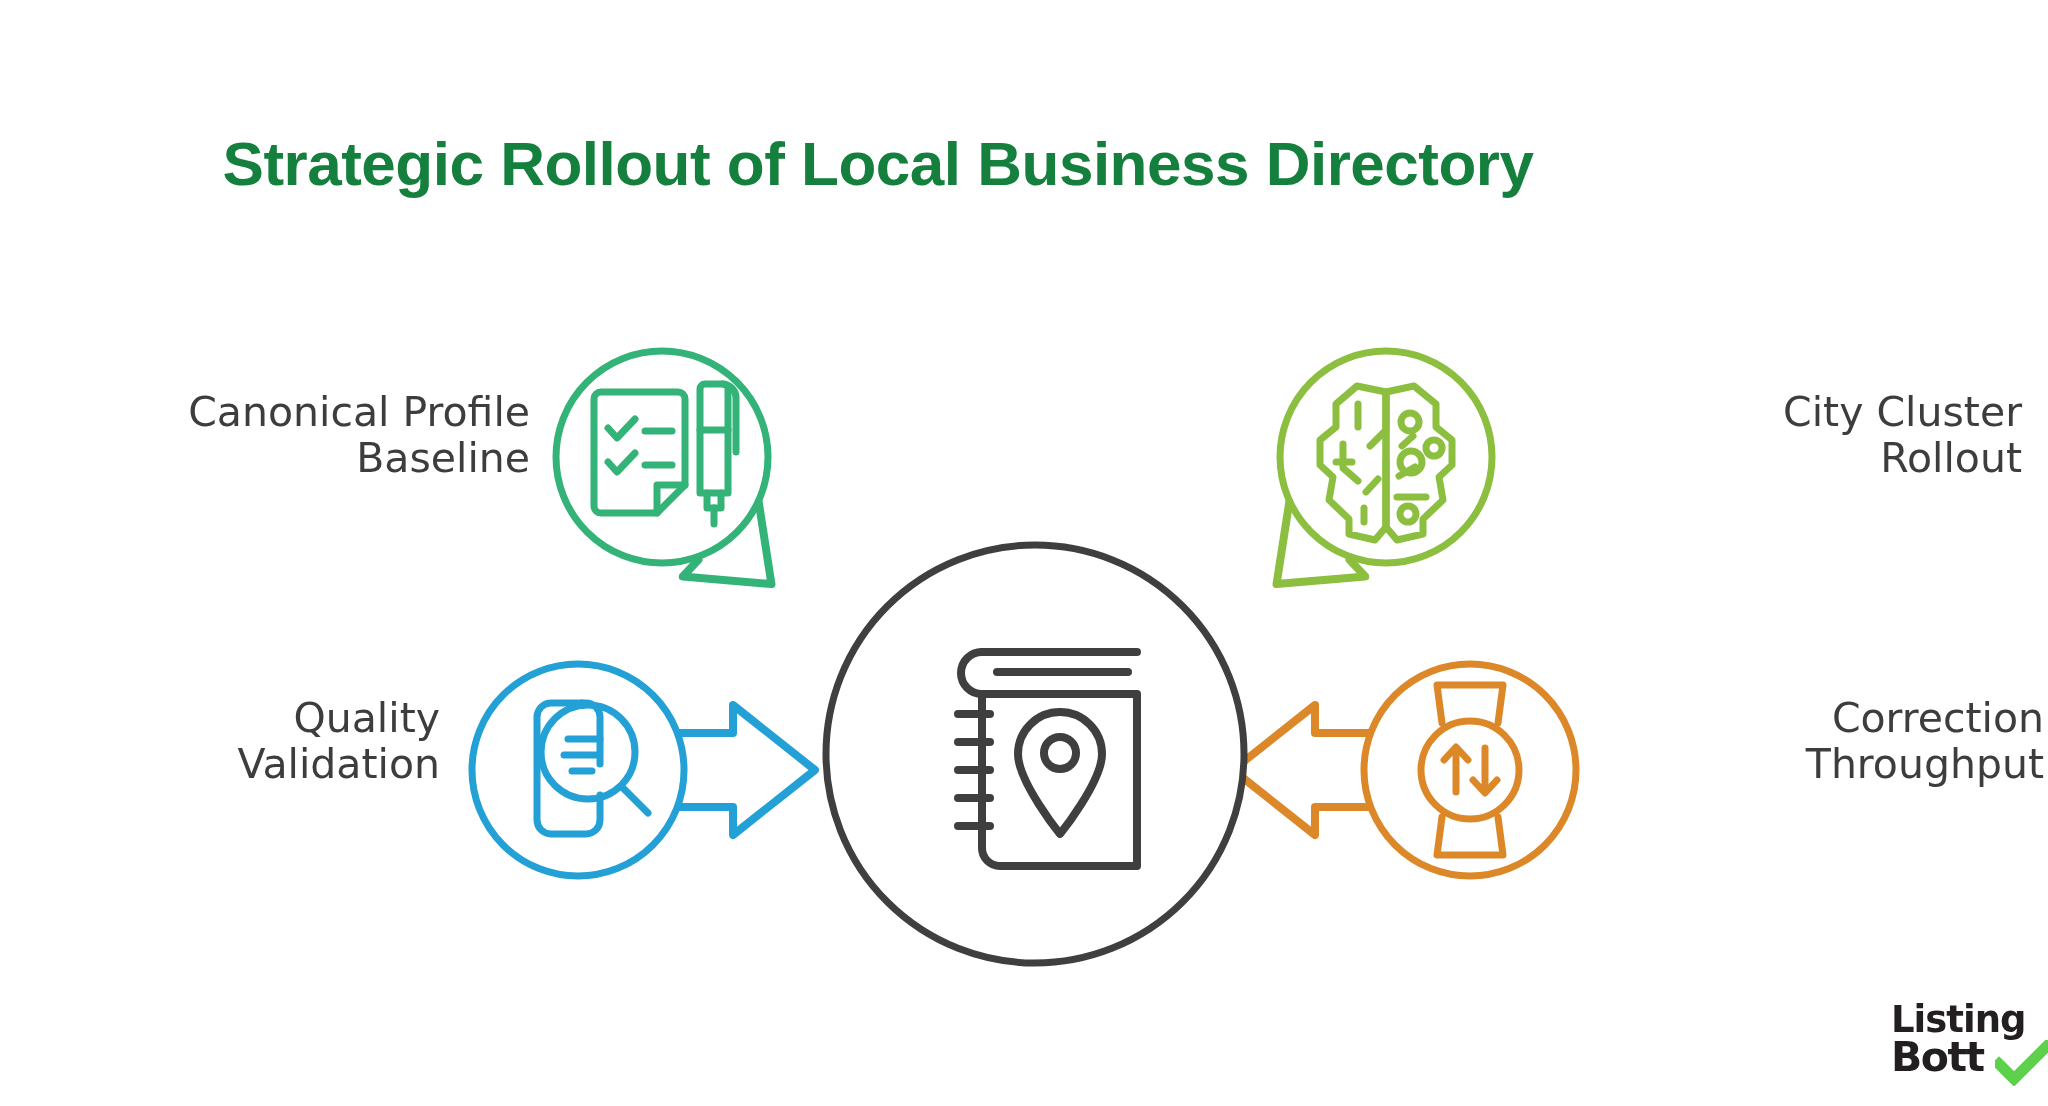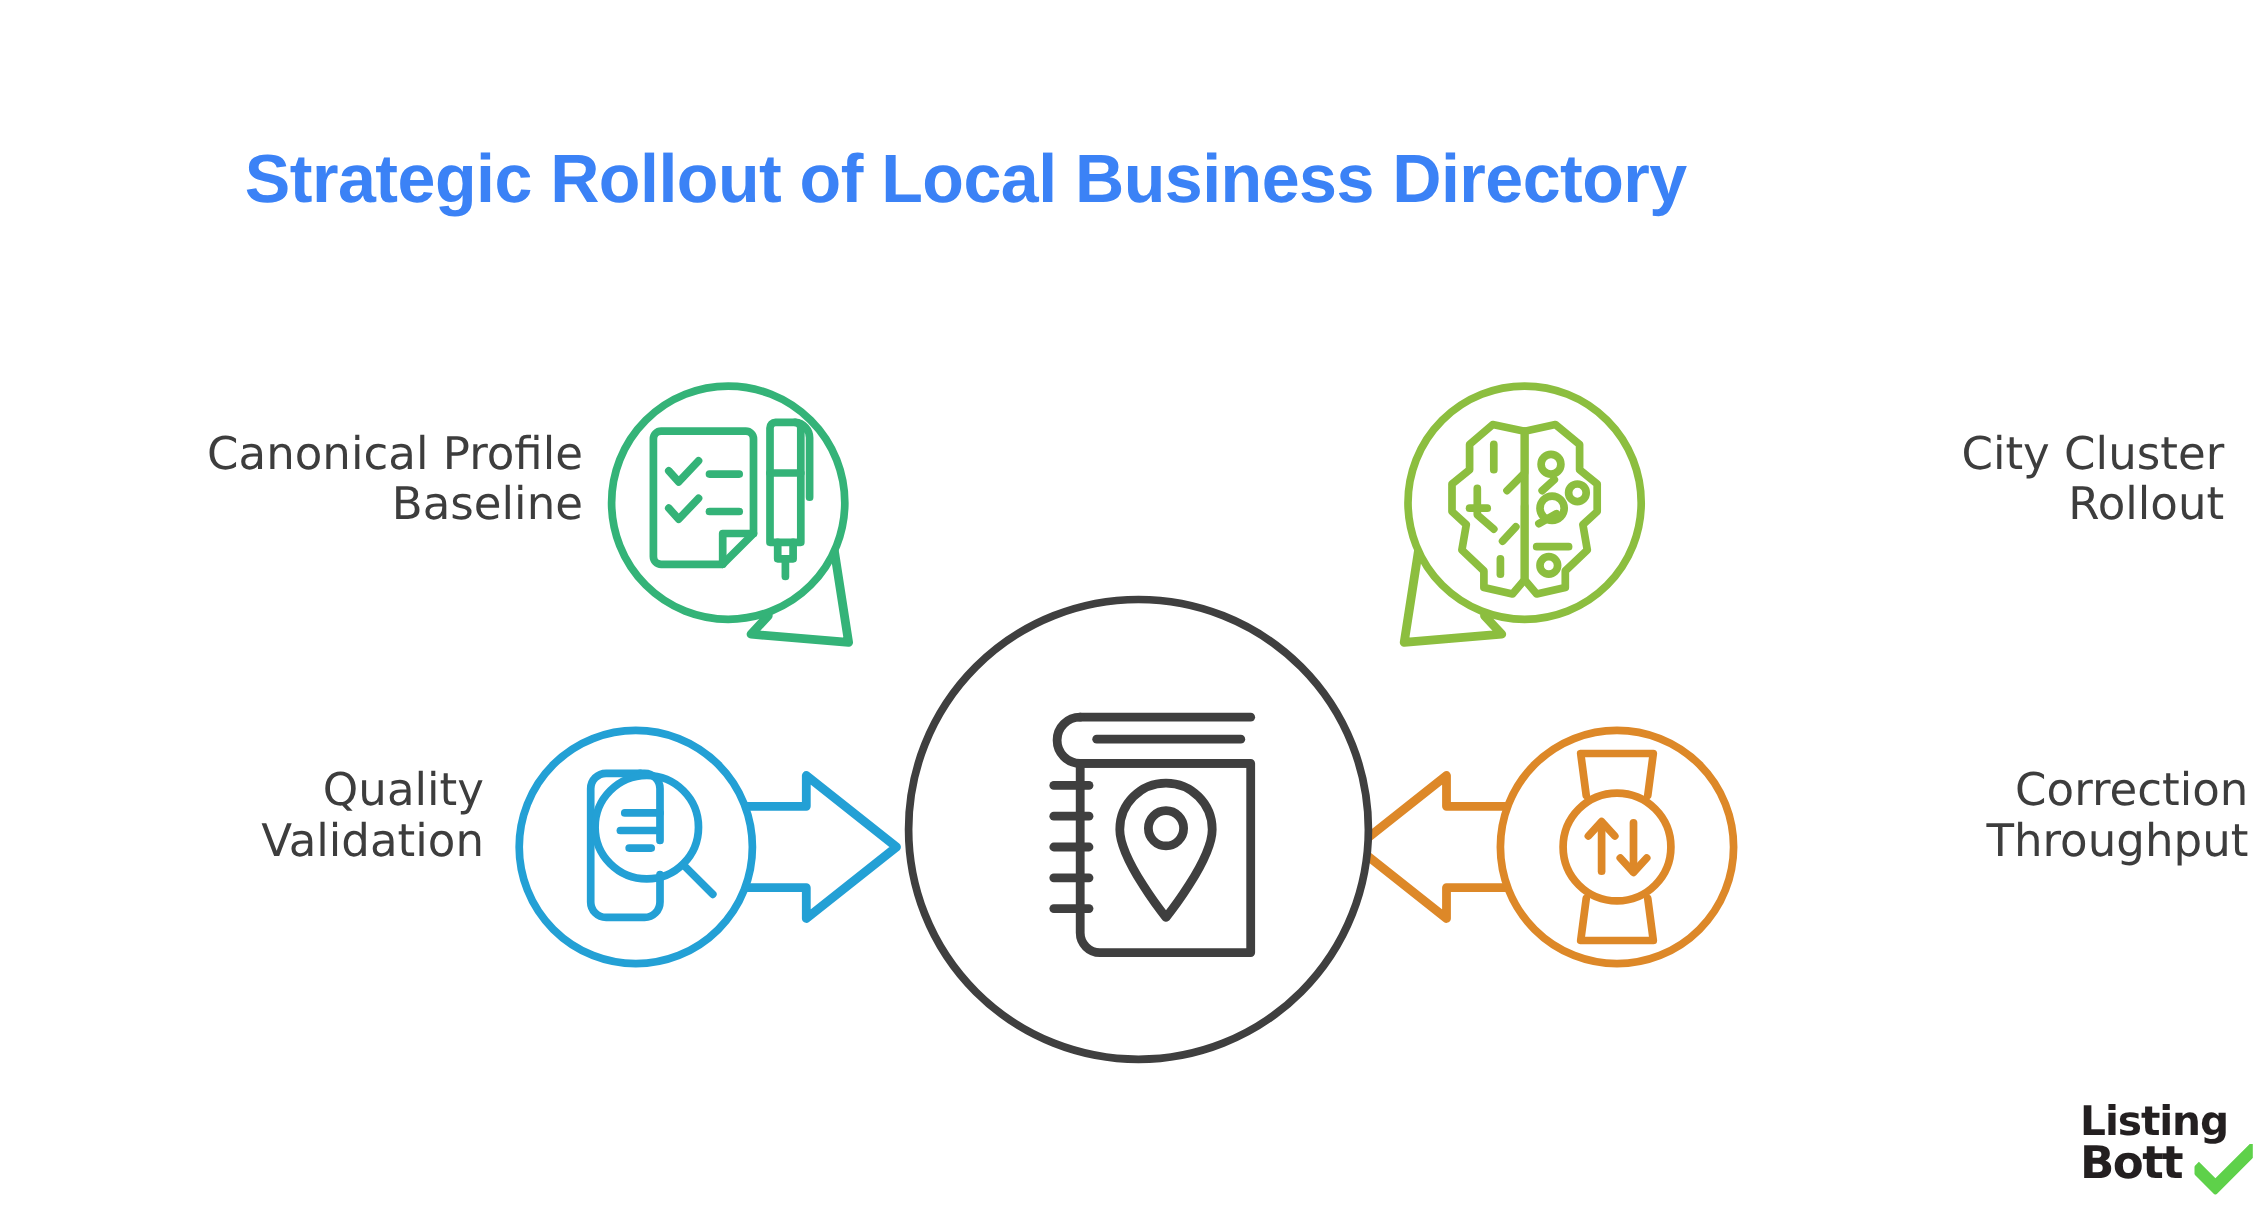--- a/index.html
+++ b/index.html
@@ -25,21 +25,21 @@
   
   .title {
     position: absolute;
     top: 128px;
     left: 0;
     width: 1756px;
     text-align: center;
     font-size: 62px;
     font-weight: bold;
     letter-spacing: -0.5px;
-    color: #3b82f6;
+    color: #15803d;
     font-family: "Liberation Sans", sans-serif;
     white-space: nowrap;
   }
 
   
   .label {
     position: absolute;
     color: #3d3d3d;
     font-size: 41px;
     line-height: 1.12;

